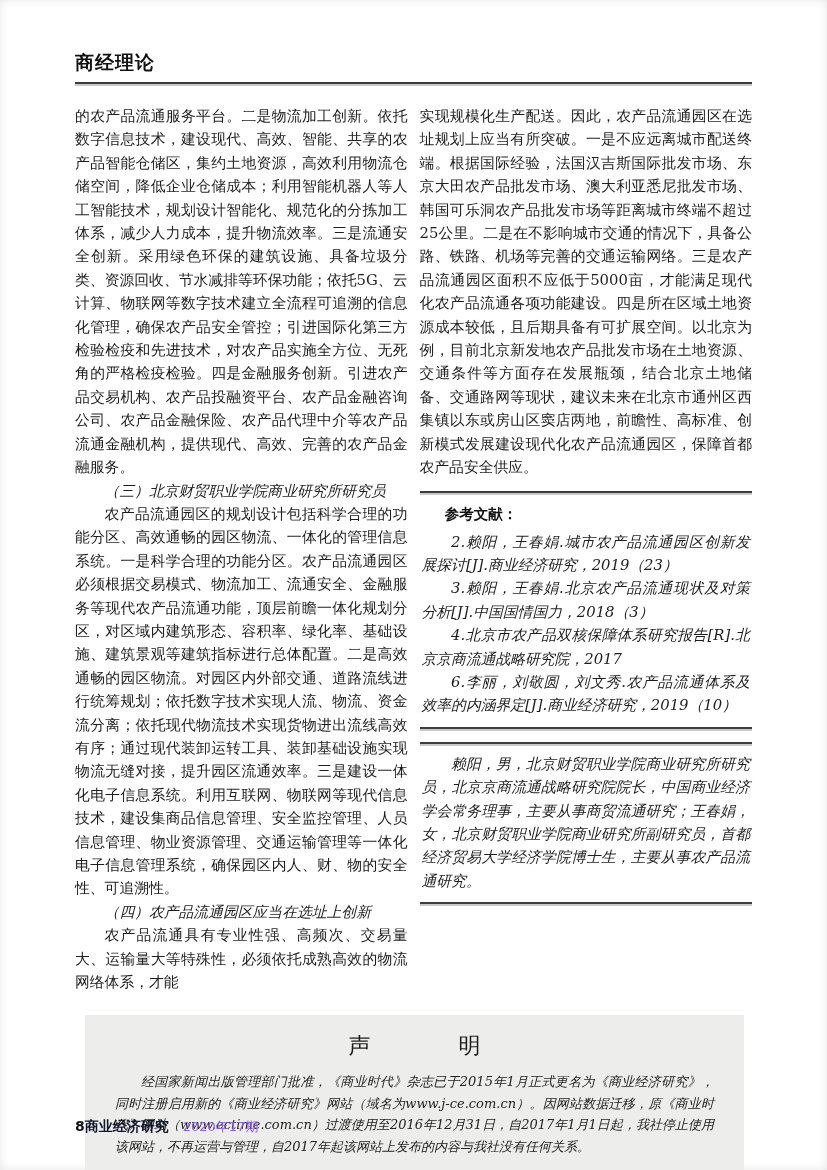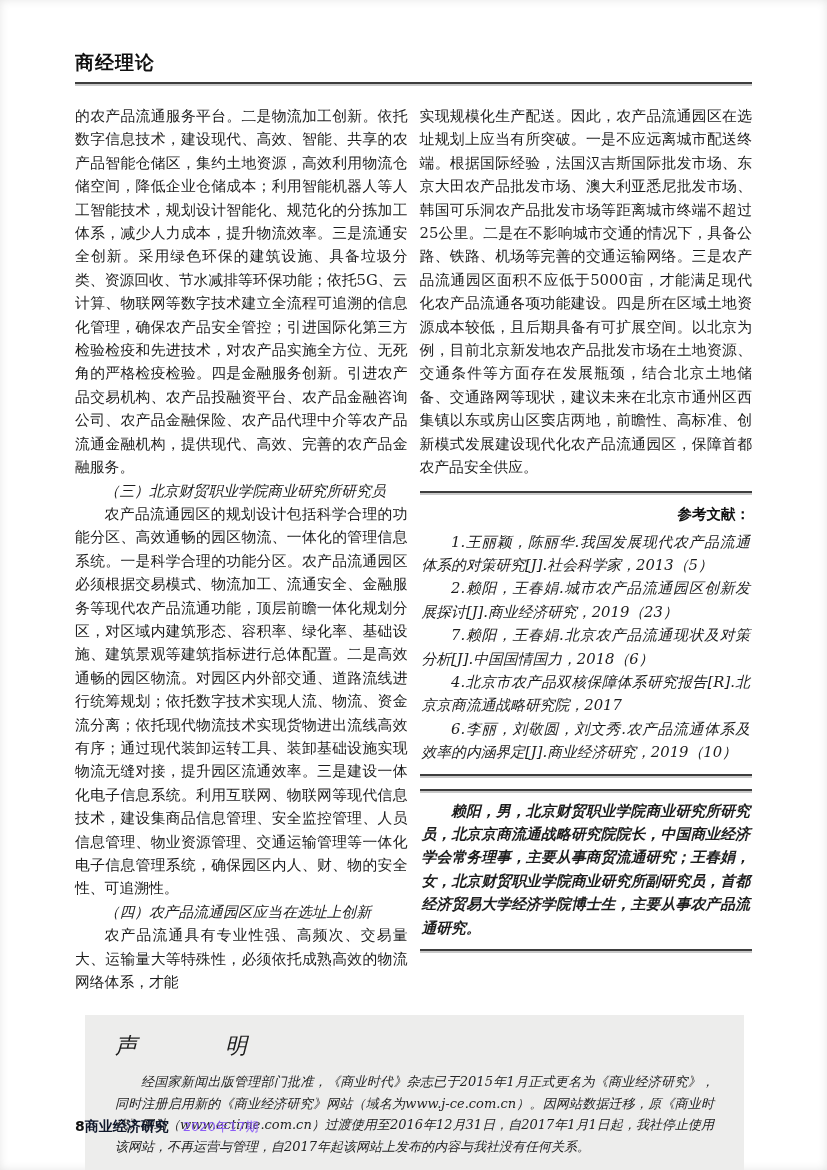--- a/index.html
+++ b/index.html
@@ -57,42 +57,41 @@
   
   .ref-box{margin-top:12px;}
   .box-inner{padding:8px 2px 10px 2px;}
   .box-title{
     font-family:"DejaVu Sans","Liberation Sans",sans-serif;
     font-weight:bold;
     font-size:14.5px;
     margin:4px 0 6px 0;
     text-indent:1.6em;
     color:#111;
-    text-align:right;
   }
   .ref-item, .bio-text{
     margin:0;
     font-style:italic;
     font-size:12.6px;
     line-height:20.5px;
     text-align:justify;
     text-indent:2em;
     color:#222;
   }
   .author-box{margin-top:13px;}
-  .bio-text{line-height:20px;font-weight:bold;}
+  .bio-text{line-height:20px;}
   
   .statement{
     margin:22px 8px 0 10px;
     background:#ededec;
     padding:12px 30px 16px 30px;
     box-sizing:border-box;
   }
   .statement-title{
-    font-style:italic;
+    text-align:center;
     font-size:22px;
     color:#1a1a1a;
     margin:4px 0 10px 0;
   }
   .statement p.st{
     margin:0;
     font-style:italic;
     font-size:13px;
     line-height:21.5px;
     text-align:justify;
@@ -132,23 +131,22 @@
         <p class="indent">农产品流通具有专业性强、高频次、交易量大、运输量大等特殊性，必须依托成熟高效的物流网络体系，才能</p>
       </div>
 
       <div class="col">
         <p>实现规模化生产配送。因此，农产品流通园区在选址规划上应当有所突破。一是不应远离城市配送终端。根据国际经验，法国汉吉斯国际批发市场、东京大田农产品批发市场、澳大利亚悉尼批发市场、韩国可乐洞农产品批发市场等距离城市终端不超过25公里。二是在不影响城市交通的情况下，具备公路、铁路、机场等完善的交通运输网络。三是农产品流通园区面积不应低于5000亩，才能满足现代化农产品流通各项功能建设。四是所在区域土地资源成本较低，且后期具备有可扩展空间。以北京为例，目前北京新发地农产品批发市场在土地资源、交通条件等方面存在发展瓶颈，结合北京土地储备、交通路网等现状，建议未来在北京市通州区西集镇以东或房山区窦店两地，前瞻性、高标准、创新模式发展建设现代化农产品流通园区，保障首都农产品安全供应。</p>
 
         <div class="ref-box">
           <div class="rule"></div>
           <div class="box-inner">
             <div class="box-title">参考文献：</div>
-            <p class="ref-item">1.王丽颖，陈丽华.我国发展现代农产品流通体系的对策研究[J].社会科学家，2013（5）</p>
             <p class="ref-item">2.赖阳，王春娟.城市农产品流通园区创新发展探讨[J].商业经济研究，2019（23）</p>
-            <p class="ref-item">7.赖阳，王春娟.北京农产品流通现状及对策分析[J].中国国情国力，2018（6）</p>
+            <p class="ref-item">3.赖阳，王春娟.北京农产品流通现状及对策分析[J].中国国情国力，2018（3）</p>
             <p class="ref-item">4.北京市农产品双核保障体系研究报告[R].北京京商流通战略研究院，2017</p>
             <p class="ref-item">6.李丽，刘敬圆，刘文秀.农产品流通体系及效率的内涵界定[J].商业经济研究，2019（10）</p>
           </div>
           <div class="rule"></div>
         </div>
 
         <div class="author-box">
           <div class="rule"></div>
           <div class="box-inner">
             <p class="bio-text">赖阳，男，北京财贸职业学院商业研究所研究员，北京京商流通战略研究院院长，中国商业经济学会常务理事，主要从事商贸流通研究；王春娟，女，北京财贸职业学院商业研究所副研究员，首都经济贸易大学经济学院博士生，主要从事农产品流通研究。</p>

